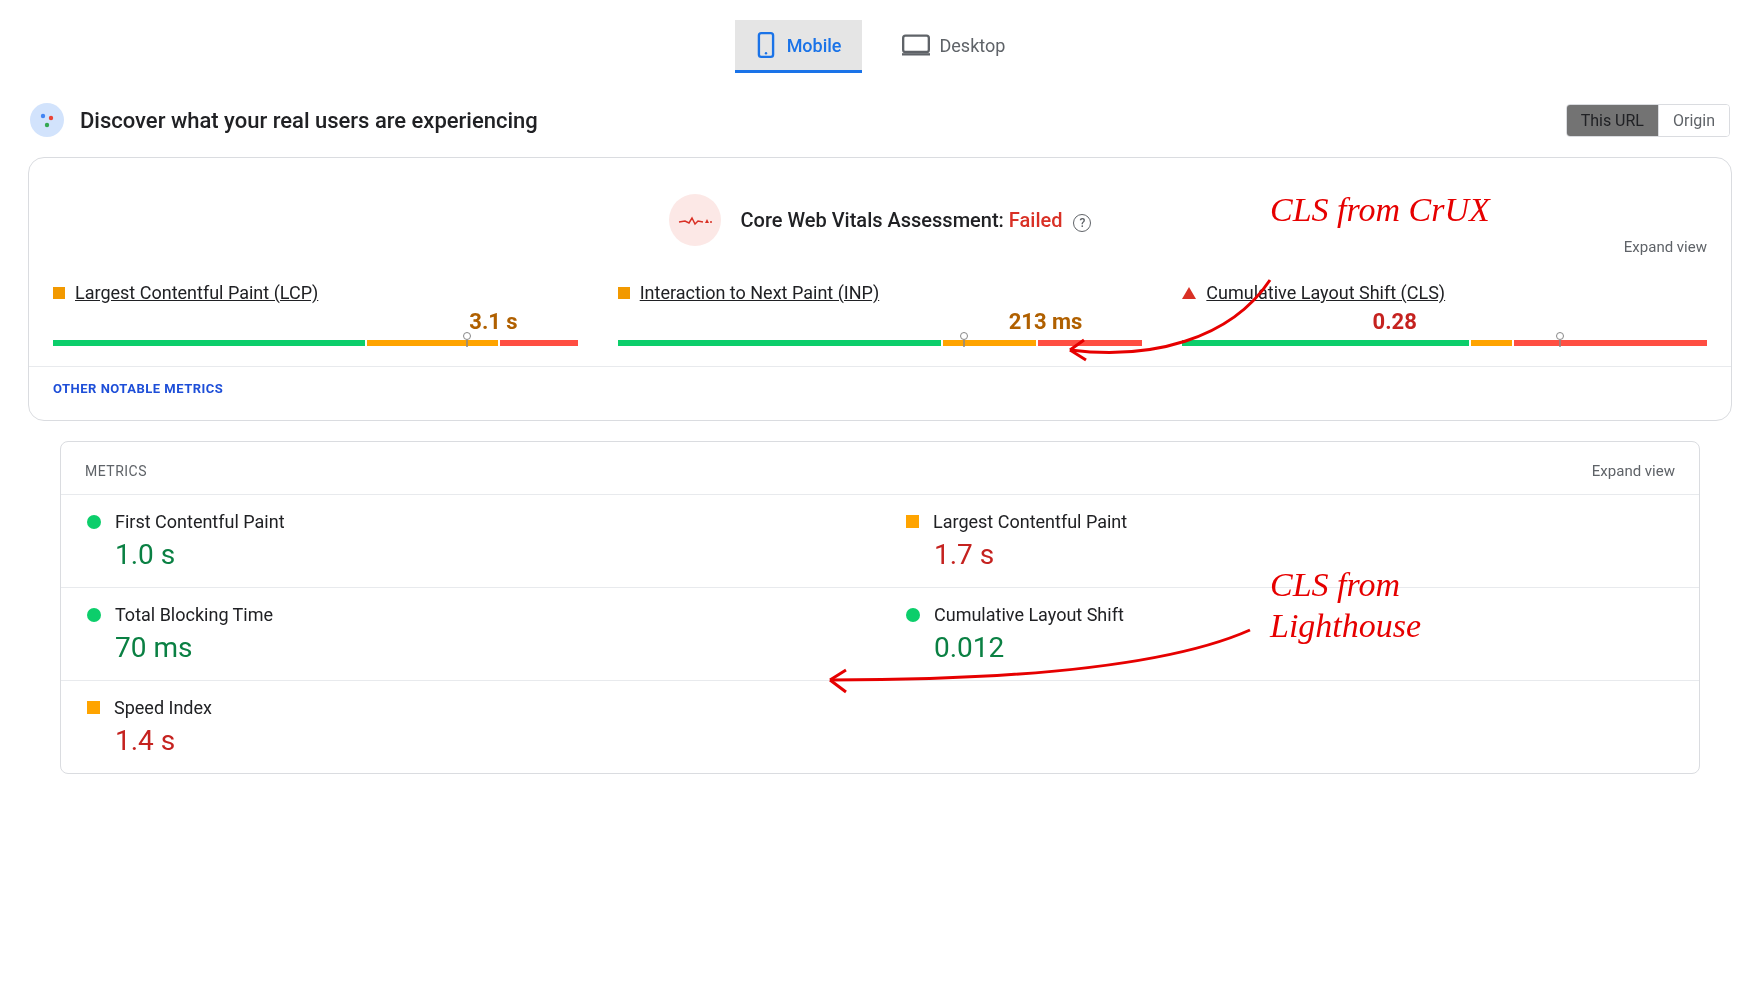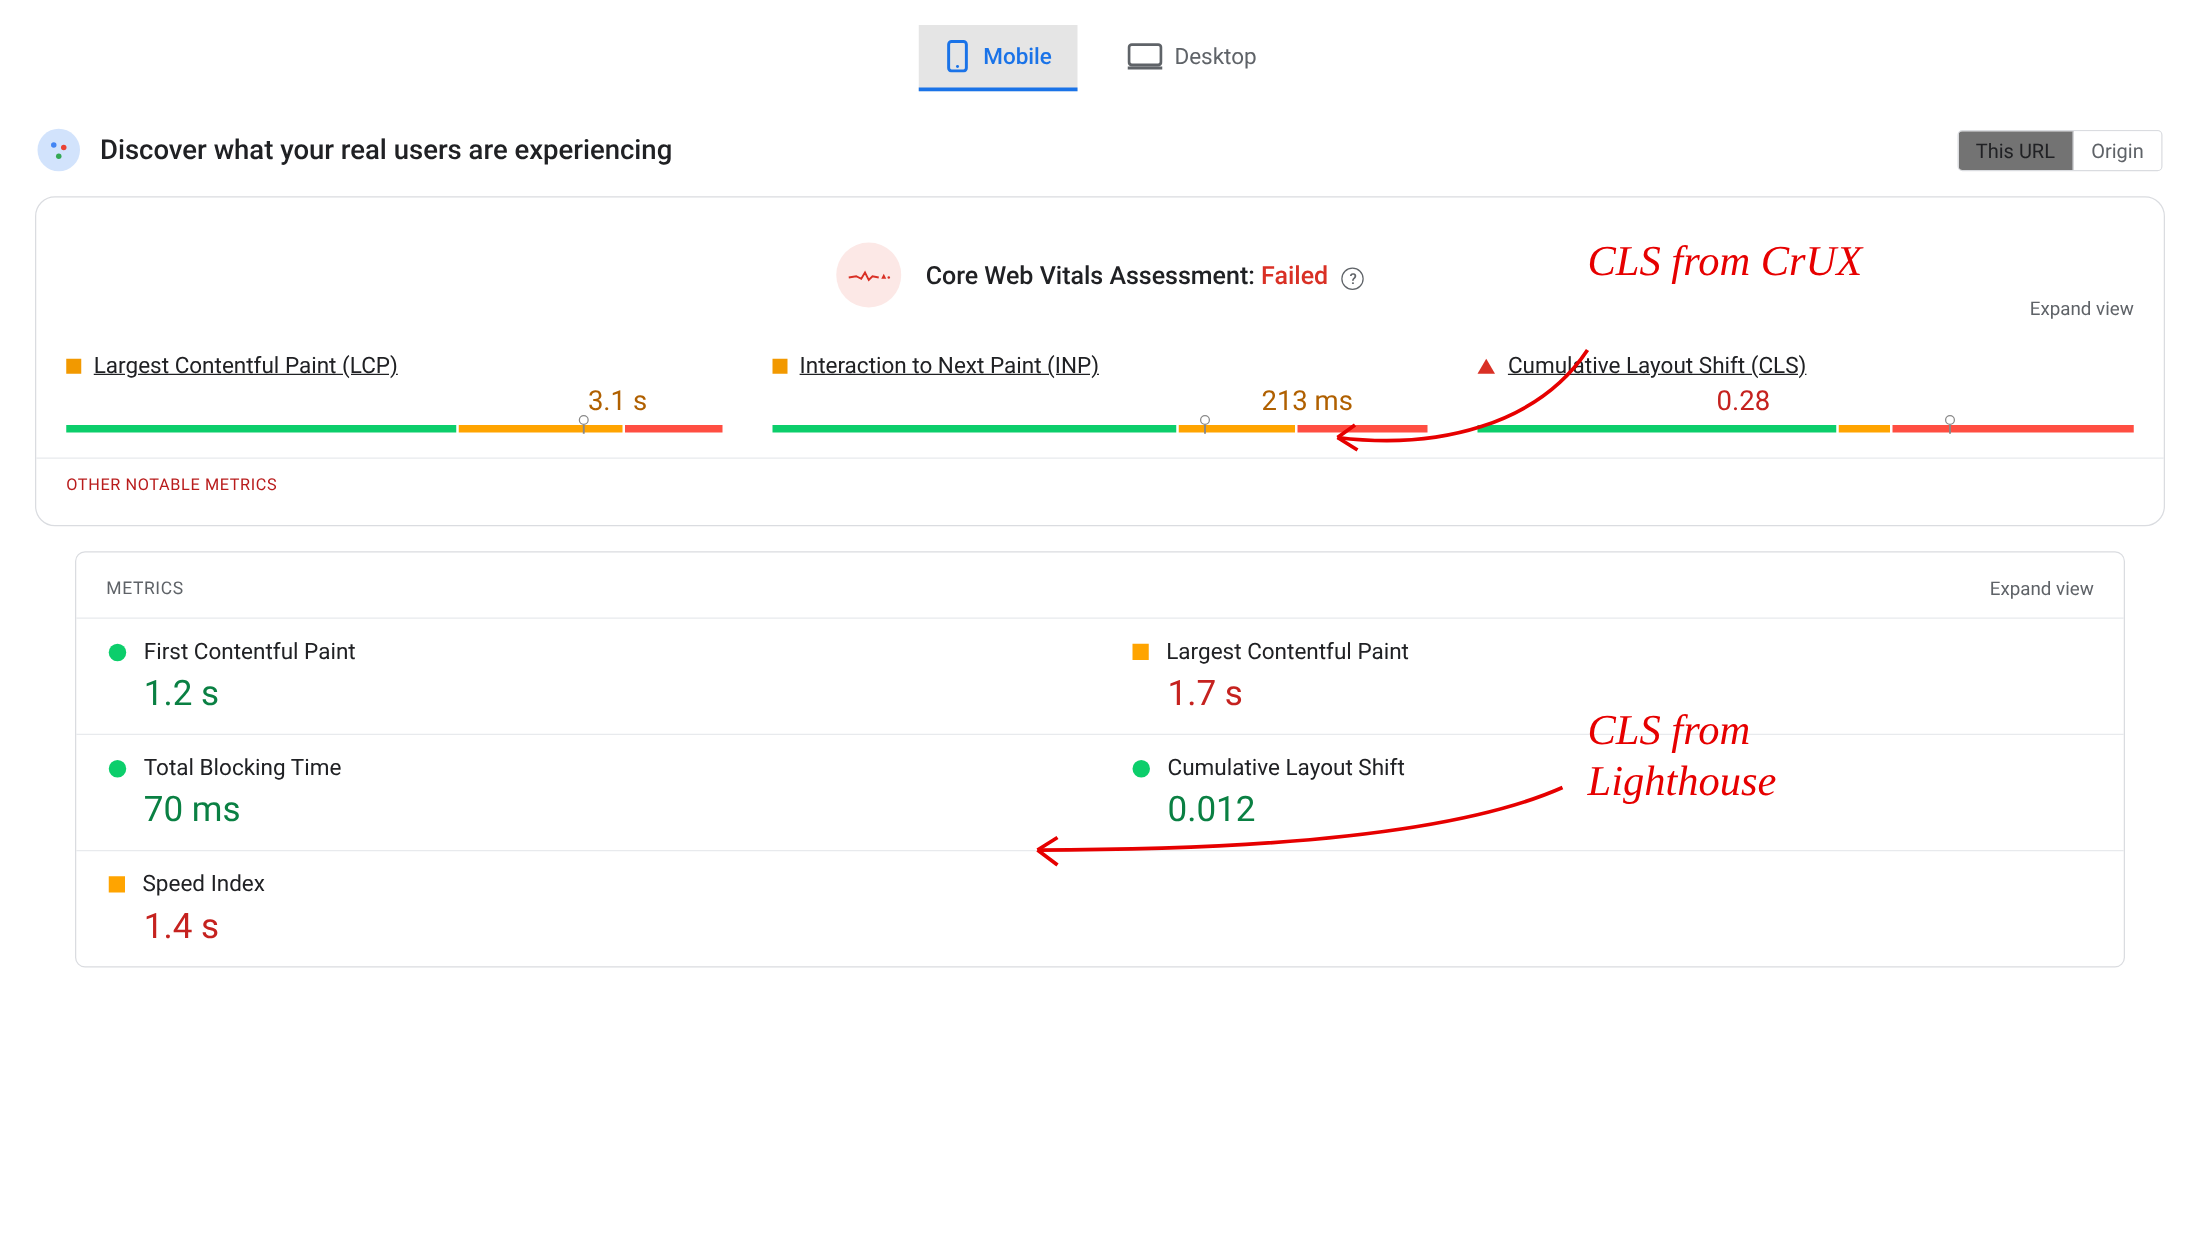--- a/index.html
+++ b/index.html
@@ -145,21 +145,21 @@
   .sq-orange { width: 12px; height: 12px; background: #f29900; display: inline-block; }
   .tri-red {
     width: 0; height: 0;
     border-left: 7px solid transparent;
     border-right: 7px solid transparent;
     border-bottom: 12px solid #d93025;
     display: inline-block;
   }
   .metric-value {
     font-size: 22px;
-    font-weight: 400;
+    font-weight: 700;
     text-align: right;
     margin-top: 6px;
     padding-right: 60px;
   }
   .metric-value.orange { color: #b06000; }
   .metric-value.red-cls { color: #c5221f; padding-right: 100px; text-align: center; }
   .bar {
     display: flex;
     height: 6px;
     margin-top: 6px;
@@ -172,22 +172,23 @@
     position: absolute;
     top: -8px;
     width: 10px;
     height: 16px;
   }
   .marker svg { width: 10px; height: 16px; }
 
   .section-label {
     padding: 14px 24px 24px 24px;
     font-size: 13px;
-    color: #b91c1c;
+    color: #1d4ed8;
     letter-spacing: 0.5px;
+    font-weight: bold;
   }
 
   
   .lh-card {
     margin: 0 60px 20px 60px;
     border: 1px solid #dadce0;
     border-radius: 8px;
     padding: 0;
   }
   .lh-header {
@@ -361,21 +362,21 @@
     <span>METRICS</span>
     <span class="lh-expand">Expand view</span>
   </div>
   <div class="lh-grid">
 
     <div class="lh-cell">
       <div class="lh-label-row">
         <span class="circle-green"></span>
         <span class="lh-label">First Contentful Paint</span>
       </div>
-      <div class="lh-value green">1.2 s</div>
+      <div class="lh-value green">1.0 s</div>
     </div>
 
     <div class="lh-cell">
       <div class="lh-label-row">
         <span class="square-orange"></span>
         <span class="lh-label">Largest Contentful Paint</span>
       </div>
       <div class="lh-value red">1.7 s</div>
     </div>
 

